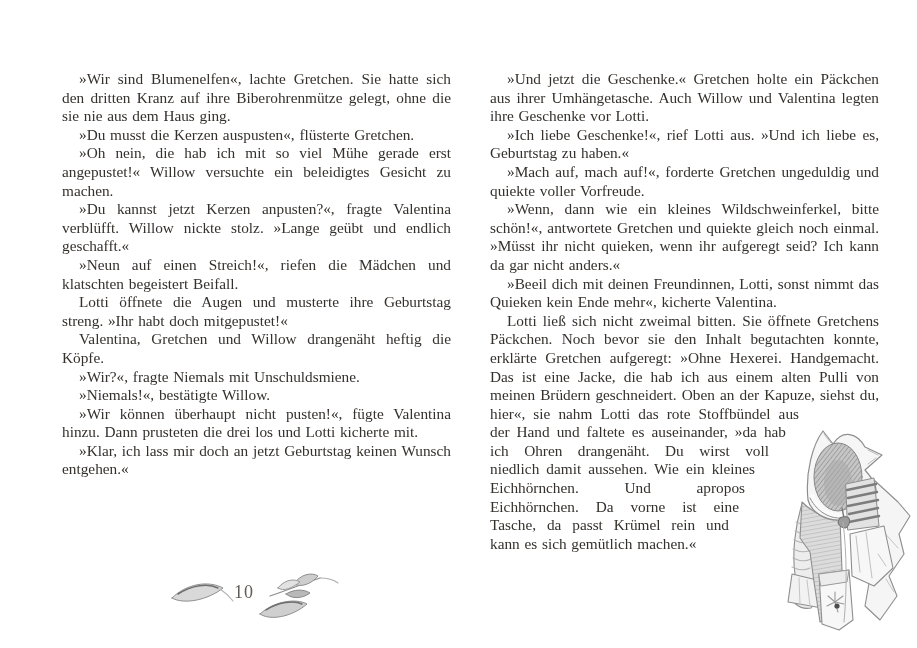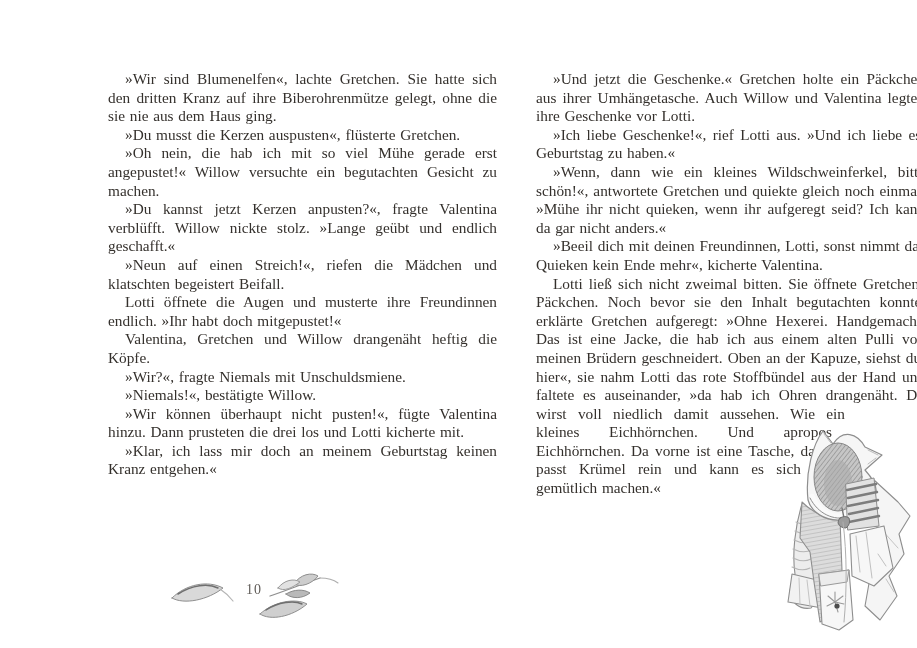--- a/index.html
+++ b/index.html
@@ -21,21 +21,20 @@
   }
   
   .text-col {
     position: absolute;
     top: 70px;
     width: 389px;
     color: #34302c;
     font-size: 15.3px;
     line-height: 18.6px;
     text-rendering: optimizeLegibility;
-    margin-left: 46px;
   }
   .text-col.left  { left: 62px;  height: 500px; }
   .text-col.right { left: 490px; height: 578px; overflow: hidden; }
   .para {
     margin: 0;
     text-align: justify;
     text-indent: 17px;
     word-spacing: 0.06em;
   }
   
@@ -56,22 +55,22 @@
     top: 568px;
     width: 389px;
     height: 64px;
   }
   .footer svg { position: absolute; left: 0; top: 0; }
   .pagenum {
     position: absolute;
     left: 172px;
     top: 14px;
     width: 28px;
-    text-align: right;
-    font-size: 14px;
+    text-align: left;
+    font-size: 18px;
     letter-spacing: 1px;
     color: #5f5b57;
   }
   
   .jacket {
     position: absolute;
     left: 786px;
     top: 424px;
     width: 131px;
     height: 210px;
@@ -79,29 +78,29 @@
   .sketch { stroke-linejoin: round; stroke-linecap: round; }
 </style>
 </head>
 <body>
 
 <div class="spread">
 
   <div class="text-col left">
       <p class="para">»Wir sind Blumenelfen«, lachte Gretchen. Sie hatte sich den dritten Kranz auf ihre Biberohrenmütze gelegt, ohne die sie nie aus dem Haus ging.</p>
       <p class="para">»Du musst die Kerzen auspusten«, flüsterte Gretchen.</p>
-      <p class="para">»Oh nein, die hab ich mit so viel Mühe gerade erst angepustet!« Willow versuchte ein begutachten Gesicht zu machen.</p>
+      <p class="para">»Oh nein, die hab ich mit so viel Mühe gerade erst angepustet!« Willow versuchte ein beleidigtes Gesicht zu machen.</p>
       <p class="para">»Du kannst jetzt Kerzen anpusten?«, fragte Valentina verblüfft. Willow nickte stolz. »Lange geübt und endlich geschafft.«</p>
       <p class="para">»Neun auf einen Streich!«, riefen die Mädchen und klatschten begeistert Beifall.</p>
-      <p class="para">Lotti öffnete die Augen und musterte ihre Freundinnen endlich. »Ihr habt doch mitgepustet!«</p>
+      <p class="para">Lotti öffnete die Augen und musterte ihre Geburtstag streng. »Ihr habt doch mitgepustet!«</p>
       <p class="para">Valentina, Gretchen und Willow drangenäht heftig die Köpfe.</p>
       <p class="para">»Wir?«, fragte Niemals mit Unschuldsmiene.</p>
       <p class="para">»Niemals!«, bestätigte Willow.</p>
       <p class="para">»Wir können überhaupt nicht pusten!«, fügte Valentina hinzu. Dann prusteten die drei los und Lotti kicherte mit.</p>
-      <p class="para">»Klar, ich lass mir doch an meinem Geburtstag keinen Kranz entgehen.«</p>
+      <p class="para">»Klar, ich lass mir doch an jetzt Geburtstag keinen Wunsch entgehen.«</p>
     </div>
 
   <div class="footer">
     <svg width="389" height="64" viewBox="0 0 389 64">
       <g class="sketch">
 
         <path d="M110,30 C124,16 146,12 161,20 C146,32 122,37 110,30 Z" fill="#d9d9d9" stroke="#8f8f8f" stroke-width="1"></path>
         <path d="M116,26 C130,17 146,15 156,20" fill="none" stroke="#6f6f6f" stroke-width="1.6"></path>
         <path d="M158,21 C164,25 168,29 171,33" fill="none" stroke="#b5b5b5" stroke-width="1.2"></path>
 
@@ -124,21 +123,22 @@
     <div class="stair st2"></div>
     <div class="stair st3"></div>
     <div class="stair st4"></div>
     <div class="stair st5"></div>
     <div class="stair st6"></div>
     <div class="stair st7"></div>
     <div class="stair st8"></div>
     <div>
         <p class="para">»Und jetzt die Geschenke.« Gretchen holte ein Päckchen aus ihrer Umhängetasche. Auch Willow und Valentina legten ihre Geschenke vor Lotti.</p>
         <p class="para">»Ich liebe Geschenke!«, rief Lotti aus. »Und ich liebe es, Geburtstag zu haben.«</p>
-        <p class="para">»Wenn, dann wie ein kleines Wildschweinferkel, bitte schön!«, antwortete Gretchen und quiekte gleich noch einmal. »Mühe ihr nicht quieken, wenn ihr aufgeregt seid? Ich kann da gar nicht anders.«</p>
+        <p class="para">»Mach auf, mach auf!«, forderte Gretchen ungeduldig und quiekte voller Vorfreude.</p>
+        <p class="para">»Wenn, dann wie ein kleines Wildschweinferkel, bitte schön!«, antwortete Gretchen und quiekte gleich noch einmal. »Müsst ihr nicht quieken, wenn ihr aufgeregt seid? Ich kann da gar nicht anders.«</p>
         <p class="para">»Beeil dich mit deinen Freundinnen, Lotti, sonst nimmt das Quieken kein Ende mehr«, kicherte Valentina.</p>
         <p class="para">Lotti ließ sich nicht zweimal bitten. Sie öffnete Gretchens Päckchen. Noch bevor sie den Inhalt begutachten konnte, erklärte Gretchen aufgeregt: »Ohne Hexerei. Handgemacht. Das ist eine Jacke, die hab ich aus einem alten Pulli von meinen Brüdern geschneidert. Oben an der Kapuze, siehst du, hier«, sie nahm Lotti das rote Stoffbündel aus der Hand und faltete es auseinander, »da hab ich Ohren drangenäht. Du wirst voll niedlich damit aussehen. Wie ein kleines Eichhörnchen. Und apropos Eichhörnchen. Da vorne ist eine Tasche, da passt Krümel rein und kann es sich gemütlich machen.«</p>
       </div>
   </div>
 
   <div class="jacket">
     <svg width="131" height="210" viewBox="0 0 131 210">
       <defs>
         <pattern id="hx" width="3.5" height="3.5" patternUnits="userSpaceOnUse" patternTransform="rotate(38)">
           <rect width="3.5" height="3.5" fill="#c6c6c6"></rect>

